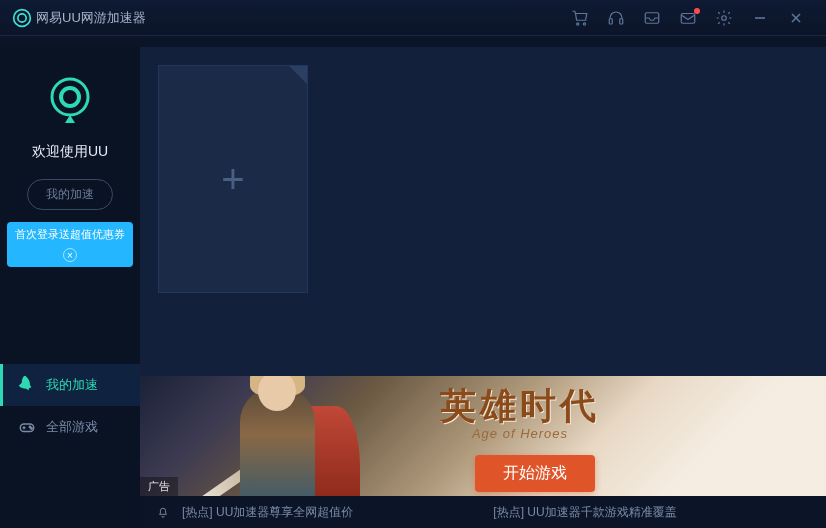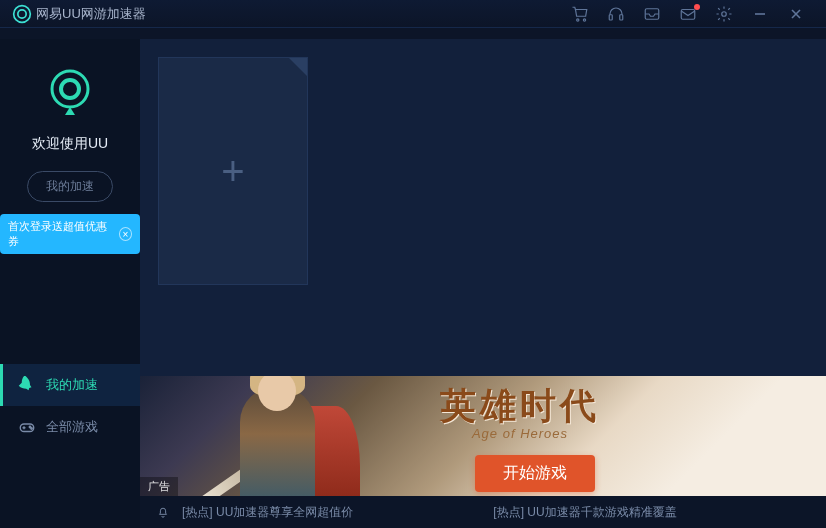--- a/index.html
+++ b/index.html
@@ -1,32 +1,32 @@
 <!DOCTYPE html>
 <html><head>
 <meta charset="utf-8">
 <style>
 * { margin: 0; padding: 0; box-sizing: border-box; }
 body { width: 826px; height: 528px; font-family: "Microsoft YaHei", sans-serif; overflow: hidden; background: #0c1528; }
 .app { width: 100%; height: 100%; display: flex; flex-direction: column; }
 
-.titlebar { height: 28px; background: linear-gradient(180deg, #0e1a33 0%, #0c1528 100%); display: flex; align-items: center; padding: 0 12px; border-bottom: 1px solid #15284a; }
+.titlebar { height: 36px; background: linear-gradient(180deg, #0e1a33 0%, #0c1528 100%); display: flex; align-items: center; padding: 0 12px; border-bottom: 1px solid #15284a; }
 .titlebar .logo { display: flex; align-items: center; gap: 8px; color: #3ce0d3; }
 .titlebar .title { color: #a8b5cc; font-size: 13px; margin-left: 4px; }
 .titlebar .spacer { flex: 1; }
 .titlebar .ticon { width: 36px; height: 44px; display: flex; align-items: center; justify-content: center; color: #5f7599; cursor: pointer; position: relative; }
 .dot { position: absolute; top: 12px; right: 6px; width: 6px; height: 6px; background: #ff4d4f; border-radius: 50%; }
 
 .body { flex: 1; display: flex; min-height: 0; margin-top: 11px; }
 
 .sidebar { width: 140px; background: #0a1324; display: flex; flex-direction: column; align-items: center; padding-top: 24px; }
 .brandmark { width: 56px; height: 56px; display: flex; align-items: center; justify-content: center; margin-bottom: 16px; }
 .welcome { color: #e6edf7; font-size: 14px; margin-bottom: 18px; }
 .login-btn { border: 1px solid #3a4a66; border-radius: 999px; padding: 6px 18px; color: #6d7d99; font-size: 12px; background: transparent; cursor: pointer; margin-bottom: 12px; }
-.promo { background: #24b7ff; color: #fff; font-size: 11px; padding: 5px 8px; border-radius: 4px; display: flex; align-items: center; gap: 6px; position: relative; }
+.promo { background: #24b7ff; color: #fff; font-size: 11px; padding: 5px 8px; border-radius: 4px; display: flex; align-items: center; gap: 6px; position: relative; flex-direction: column; }
 .promo .x { width: 14px; height: 14px; border: 1px solid rgba(255,255,255,0.6); border-radius: 50%; display: flex; align-items: center; justify-content: center; font-size: 10px; cursor: pointer; }
 .sidebar-spacer { flex: 1; }
 .nav { width: 100%; }
 .nav-item { display: flex; align-items: center; gap: 10px; padding: 12px 18px; color: #7a8ba8; font-size: 13px; cursor: pointer; position: relative; }
 .nav-item.active { background: #0f2340; color: #2ddab3; }
 .nav-item.active::before { content: ""; position: absolute; left: 0; top: 0; bottom: 0; width: 3px; background: #2ddab3; }
 .nav-item .nicon { width: 18px; height: 18px; }
 .sidebar-bottom-pad { height: 80px; }
 
 .main { flex: 1; display: flex; flex-direction: column; background: #12203b; min-width: 0; }

